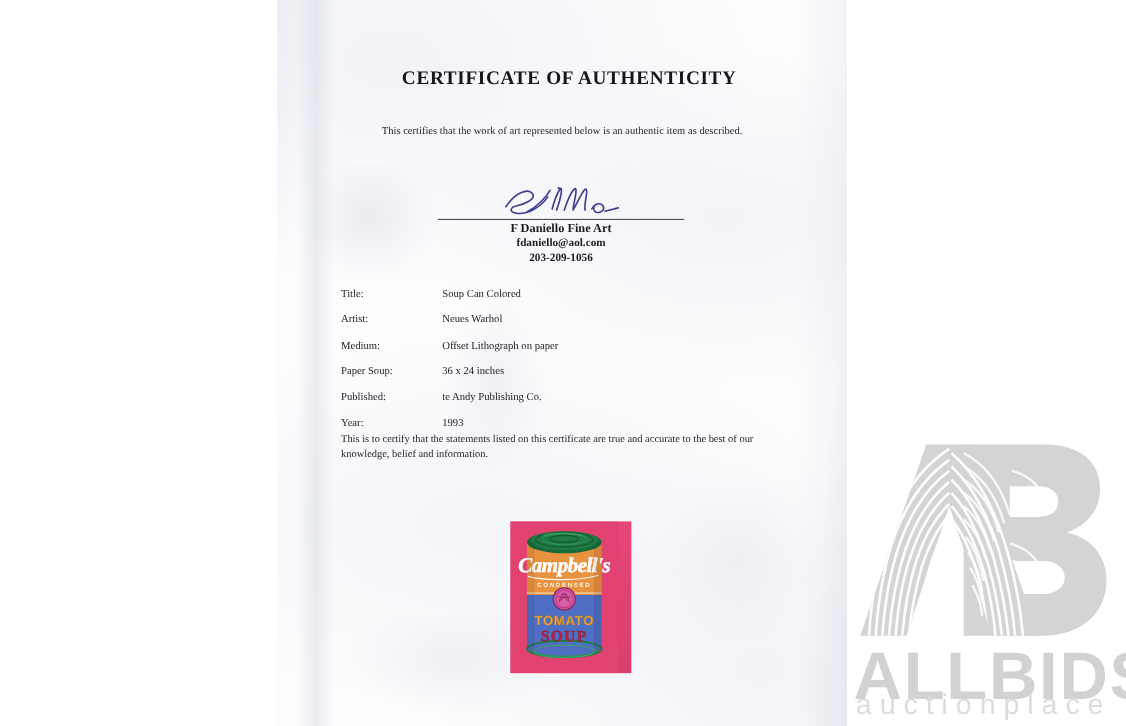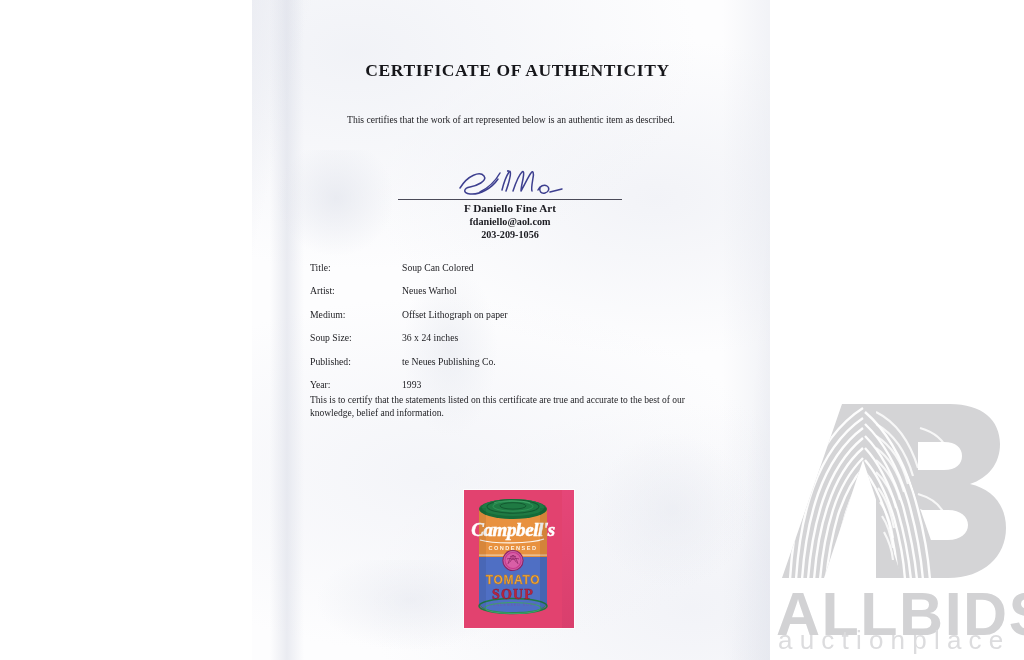--- a/index.html
+++ b/index.html
@@ -139,21 +139,21 @@
     font-size: 9.5px;
     line-height: 1.42;
     color: #232327;
     font-family: "Liberation Serif", serif;
   }
 
   
   #artwork {
     position: absolute;
     left: 212px;
-    top: 490px;
+    top: 474px;
     width: 110px;
     height: 138px;
     background: #e8457a;
     background: linear-gradient(160deg, #e8487c 0%, #e04372 55%, #d93f6d 100%);
     box-shadow: 0 0 0 1px rgba(255,255,255,0.65);
   }
   #artwork svg { display: block; }
 
   
   #watermark {
@@ -244,27 +244,27 @@
       <span class="detail-label">Artist:</span>
       <span class="detail-value">Neues Warhol</span>
     </div>
 
     <div class="detail-row">
       <span class="detail-label">Medium:</span>
       <span class="detail-value">Offset Lithograph on paper</span>
     </div>
 
     <div class="detail-row">
-      <span class="detail-label">Soup Size:</span>
+      <span class="detail-label">Paper Soup:</span>
       <span class="detail-value">36 x 24 inches</span>
     </div>
 
     <div class="detail-row">
       <span class="detail-label">Published:</span>
-      <span class="detail-value">te Neues Publishing Co.</span>
+      <span class="detail-value">te Andy Publishing Co.</span>
     </div>
 
     <div class="detail-row">
       <span class="detail-label">Year:</span>
       <span class="detail-value">1993</span>
     </div>
   </div>
 
   <div id="closing-text">This is to certify that the statements listed on this certificate are true and accurate to the best of our knowledge, belief and information.</div>
 

